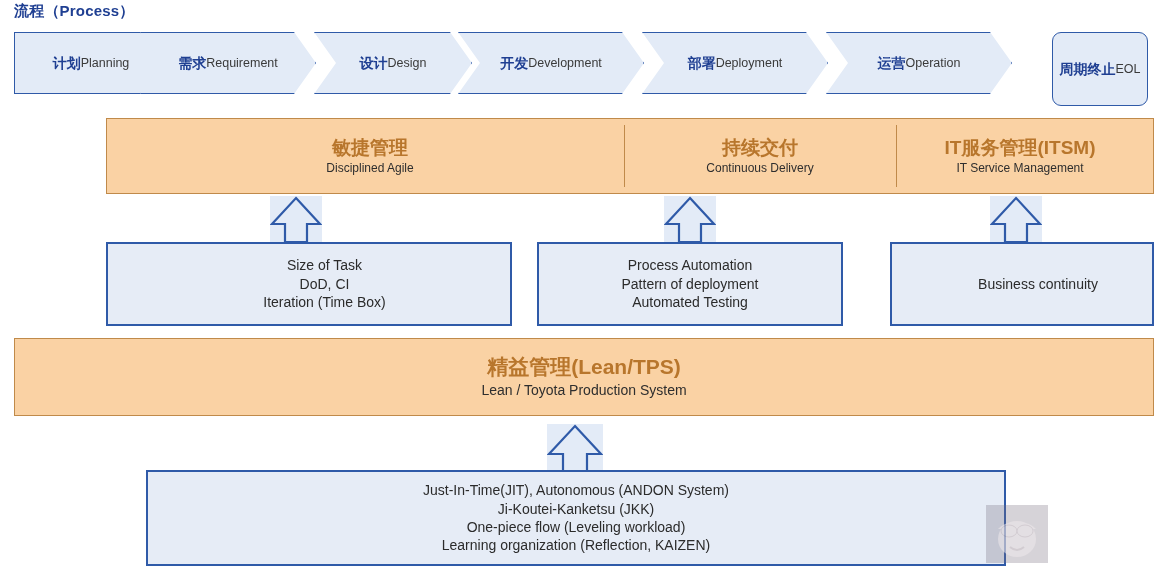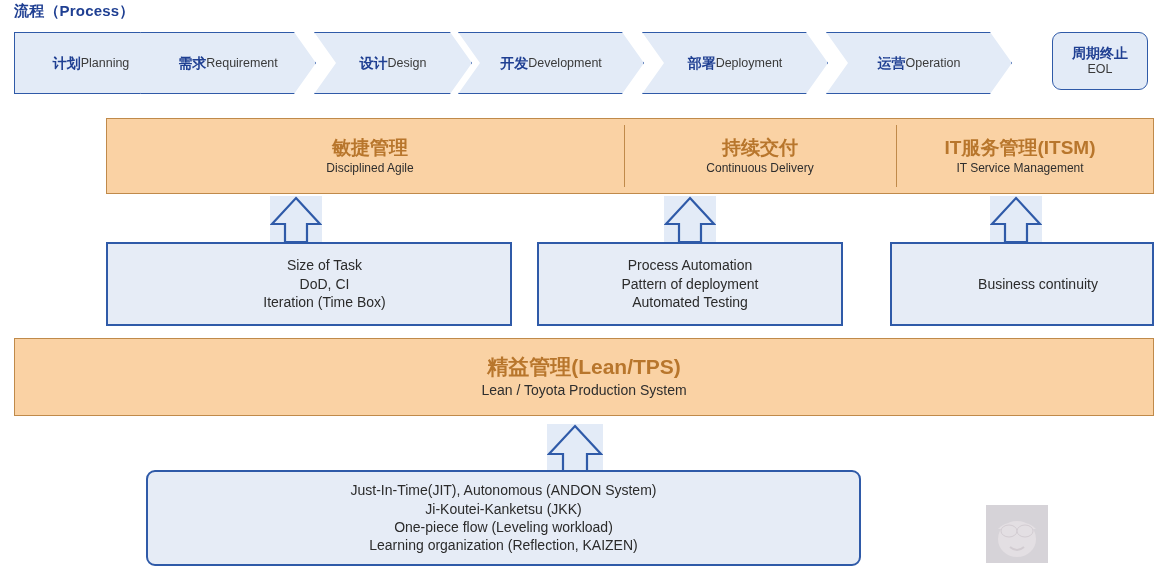--- a/index.html
+++ b/index.html
@@ -31,23 +31,23 @@
   .chev.first {
     clip-path: polygon(0 0, calc(100% - 22px) 0, 100% 50%, calc(100% - 22px) 100%, 0 100%);
   }
   .chev.mid {
     clip-path: polygon(0 0, calc(100% - 22px) 0, 100% 50%, calc(100% - 22px) 100%, 0 100%, 22px 50%);
   }
   .chev .cn { font-size: 14px; font-weight: bold; color: #1f3f92; }
   .chev .en { font-size: 12.5px; color: #3a3a3a; }
 
   .eol-box {
-    position: absolute; top: 0; height: 58px; width: 96px;
+    position: absolute; top: 0; height: 74px; width: 96px;
     background: #e3ebf7; border: 1.8px solid #2f5aa8; border-radius: 9px;
-    display: flex; flex-direction: column;
+    display: flex; flex-direction: row;
     align-items: center; justify-content: center; line-height: 1.18;
   }
   .eol-box .cn { font-size: 14px; font-weight: bold; color: #1f3f92; }
   .eol-box .en { font-size: 12.5px; color: #3a3a3a; }
 
   
   .band {
     position: absolute; background: #fad2a4;
     border: 1.4px solid #c08a4a;
     display: flex; align-items: center; justify-content: center;
@@ -181,21 +181,21 @@
       <span class="en">Lean / Toyota Production System</span>
     </div>
   </div>
 
   <div class="up-arrow" style="left:547px; top:424px; width:56px; height:50px;">
     <svg width="56" height="50" viewBox="0 0 56 50">
       <polygon points="28,2 54,30 40,30 40,48 16,48 16,30 2,30" fill="#e3ebf7" stroke="#2f5aa8" stroke-width="2.2" stroke-linejoin="miter"></polygon>
     </svg>
   </div>
 
-  <div class="info-box" style="left:146px; top:470px; width:715px; height:96px;border-radius:9px;">
+  <div class="info-box" style="left:146px; top:470px; width:860px; height:96px;">
     <span class="lines">Just-In-Time(JIT), Autonomous (ANDON System)
 Ji-Koutei-Kanketsu (JKK)
 One-piece flow (Leveling workload)
 Learning organization (Reflection, KAIZEN)</span>
   </div>
 
   <div class="watermark">
     <svg width="62" height="58" viewBox="0 0 62 58">
       <ellipse cx="31" cy="34" rx="19" ry="18" fill="#efe9ec"></ellipse>
       <path d="M12 24 q9 -10 19 -2 q10 -8 19 2 z" fill="#efe9ec"></path>

